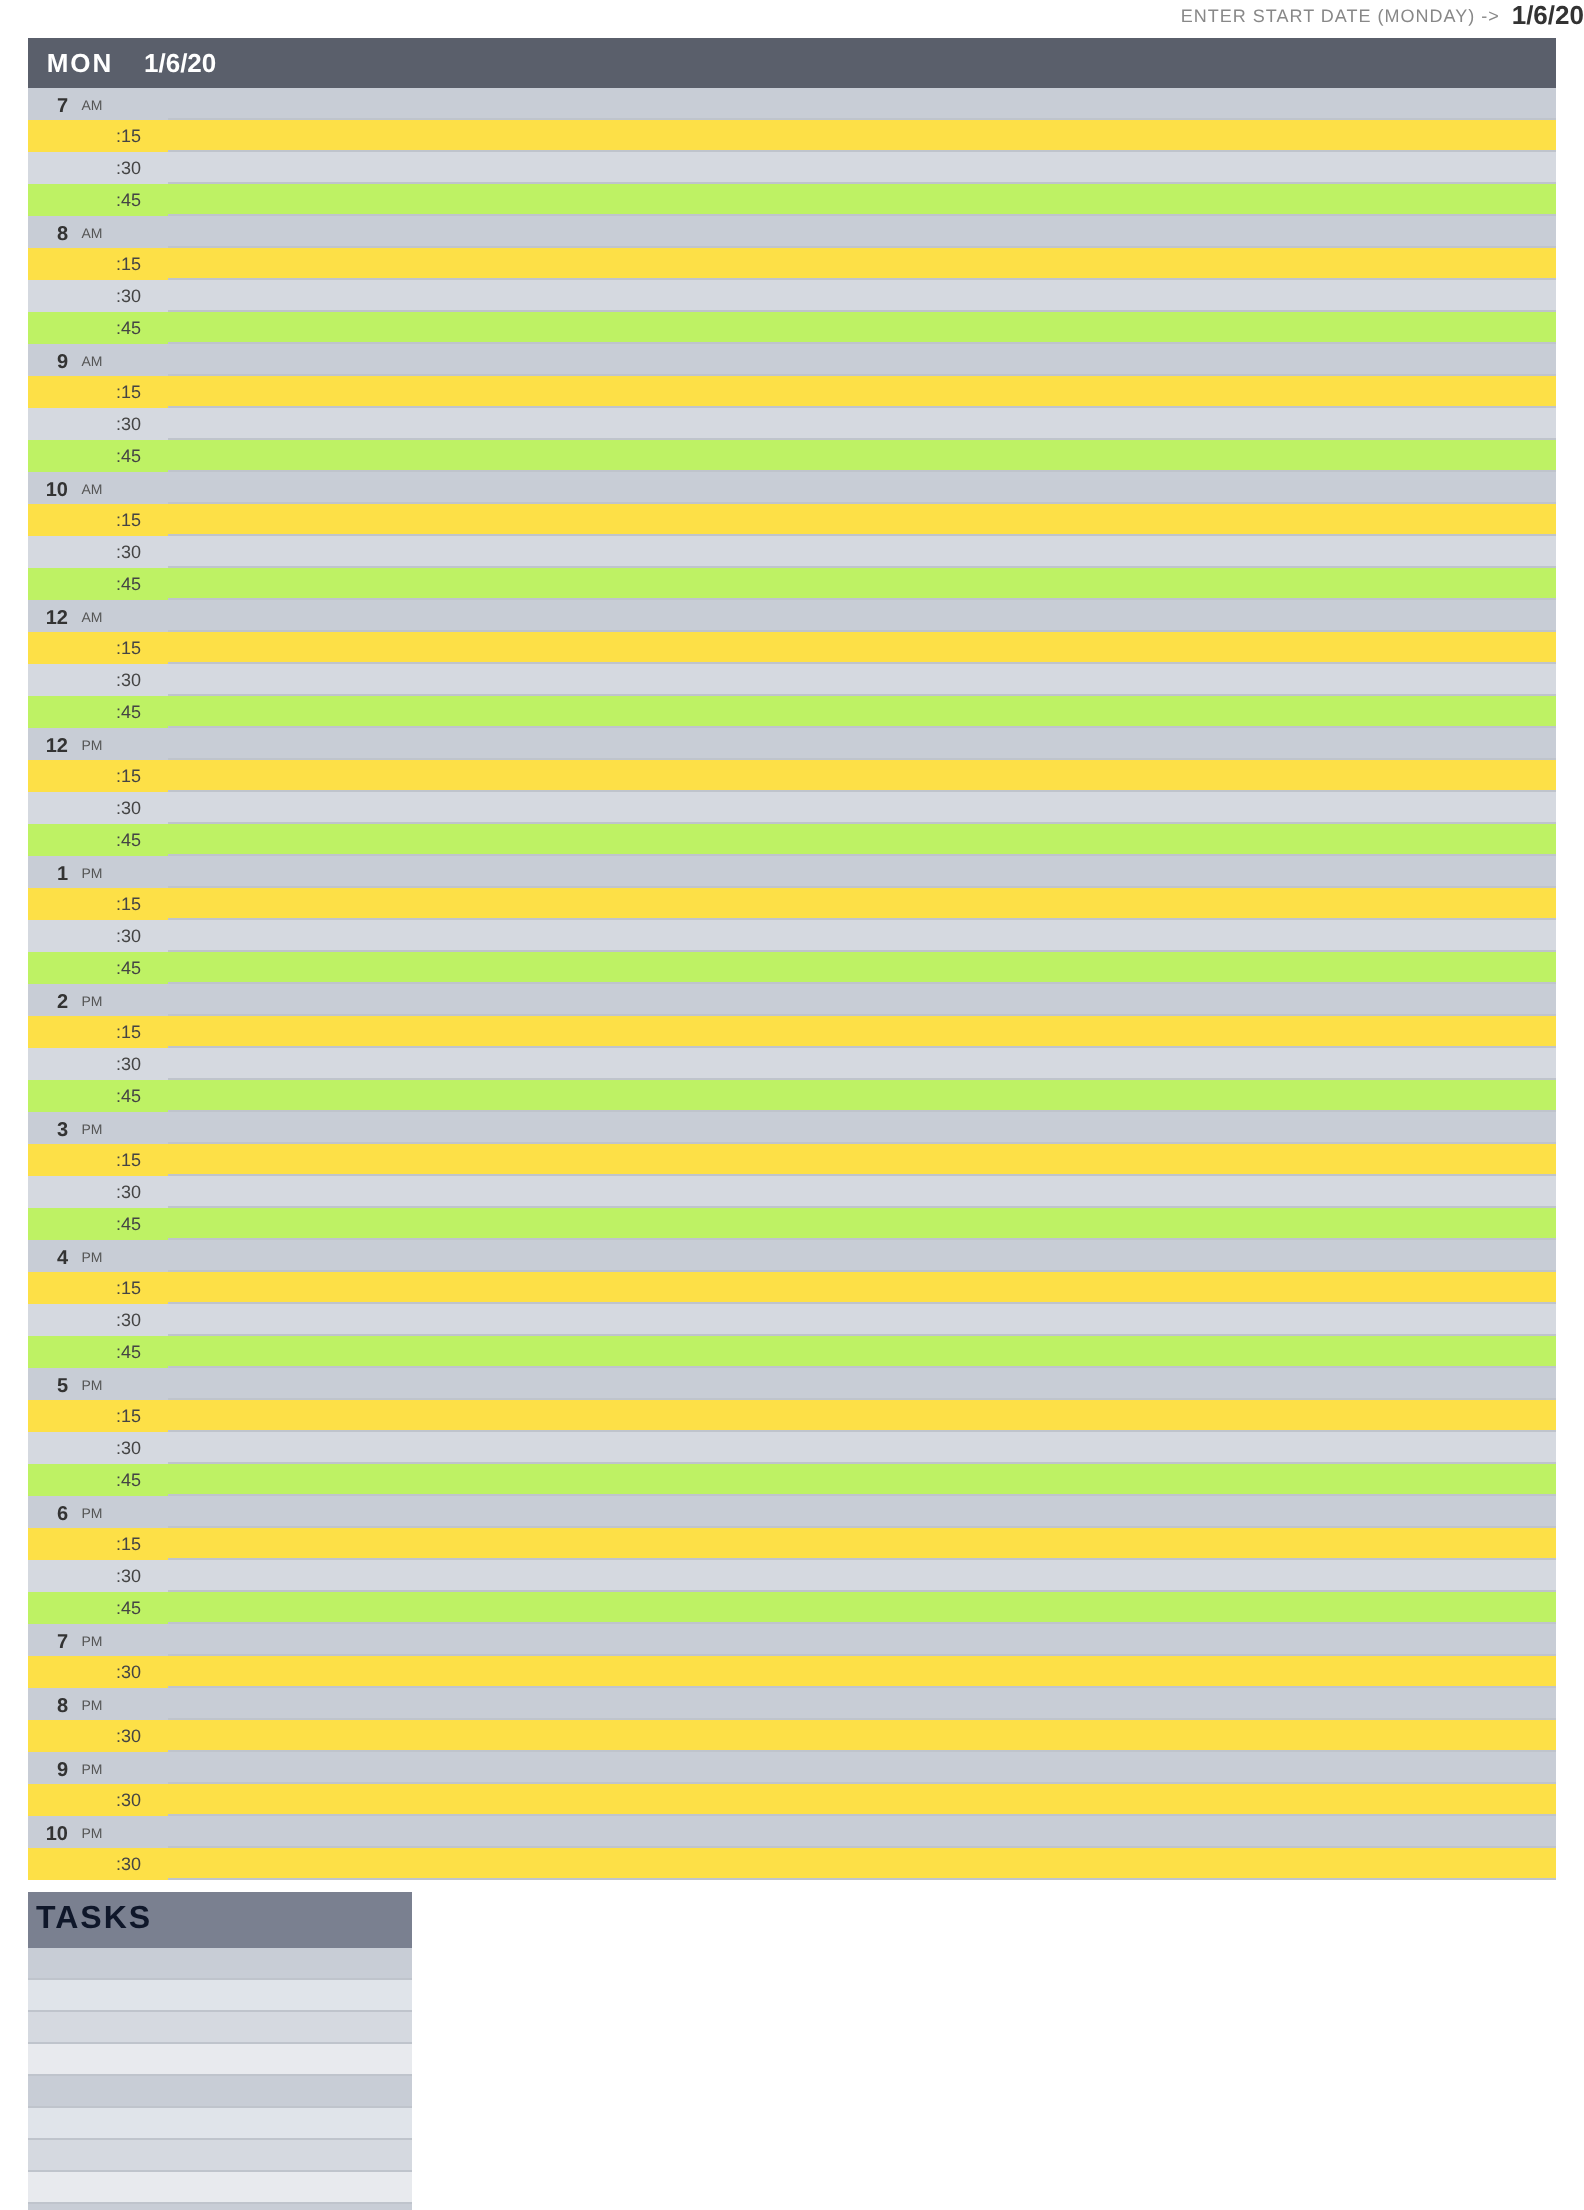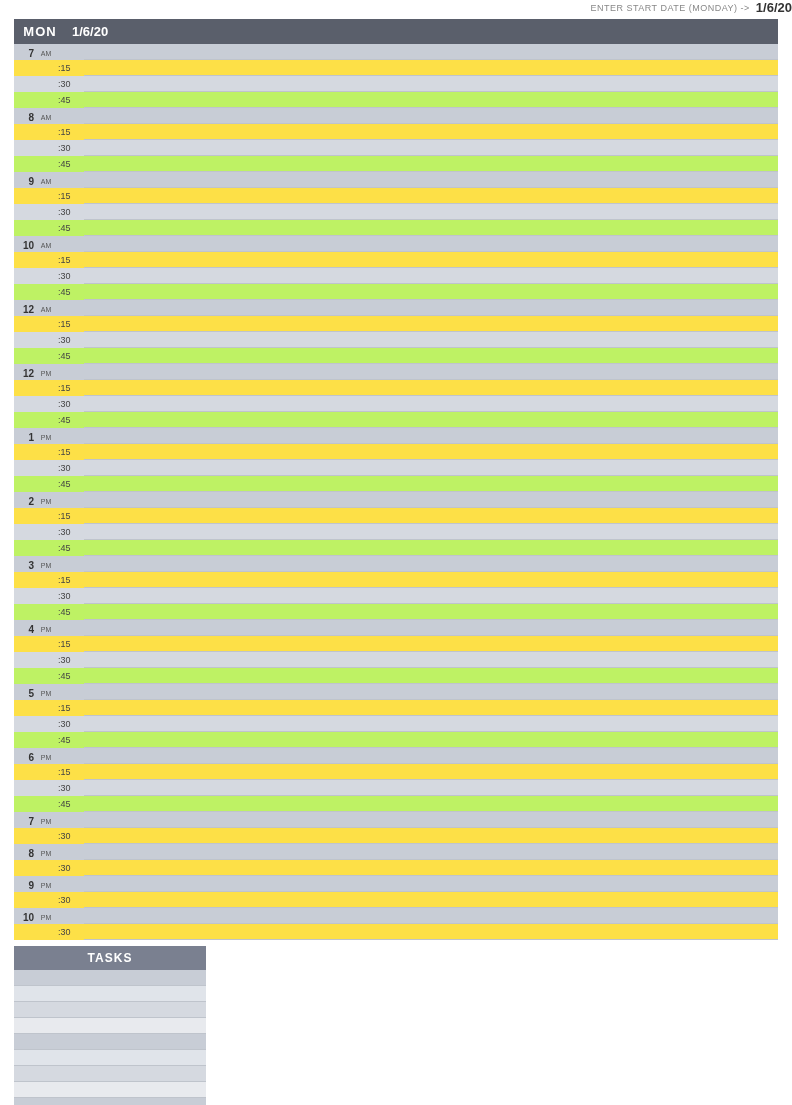--- a/index.html
+++ b/index.html
@@ -144,24 +144,23 @@
     .right-col {
       width: 192px;
       min-width: 192px;
       display: flex;
       flex-direction: column;
       gap: 0;
     }
 
     .tasks-header {
       background: #7a8090;
-      color: #ffffff;
-      font-size: 12px;
-      font-weight: bold;
-      text-align: center;
+      color: #0f172a;
+      font-size: 16px;
+      font-weight: bold;
       padding: 5px 4px;
       letter-spacing: 1px;
     }
 
     .tasks-rows {
       display: flex;
       flex-direction: column;
     }
 
     .task-row {

